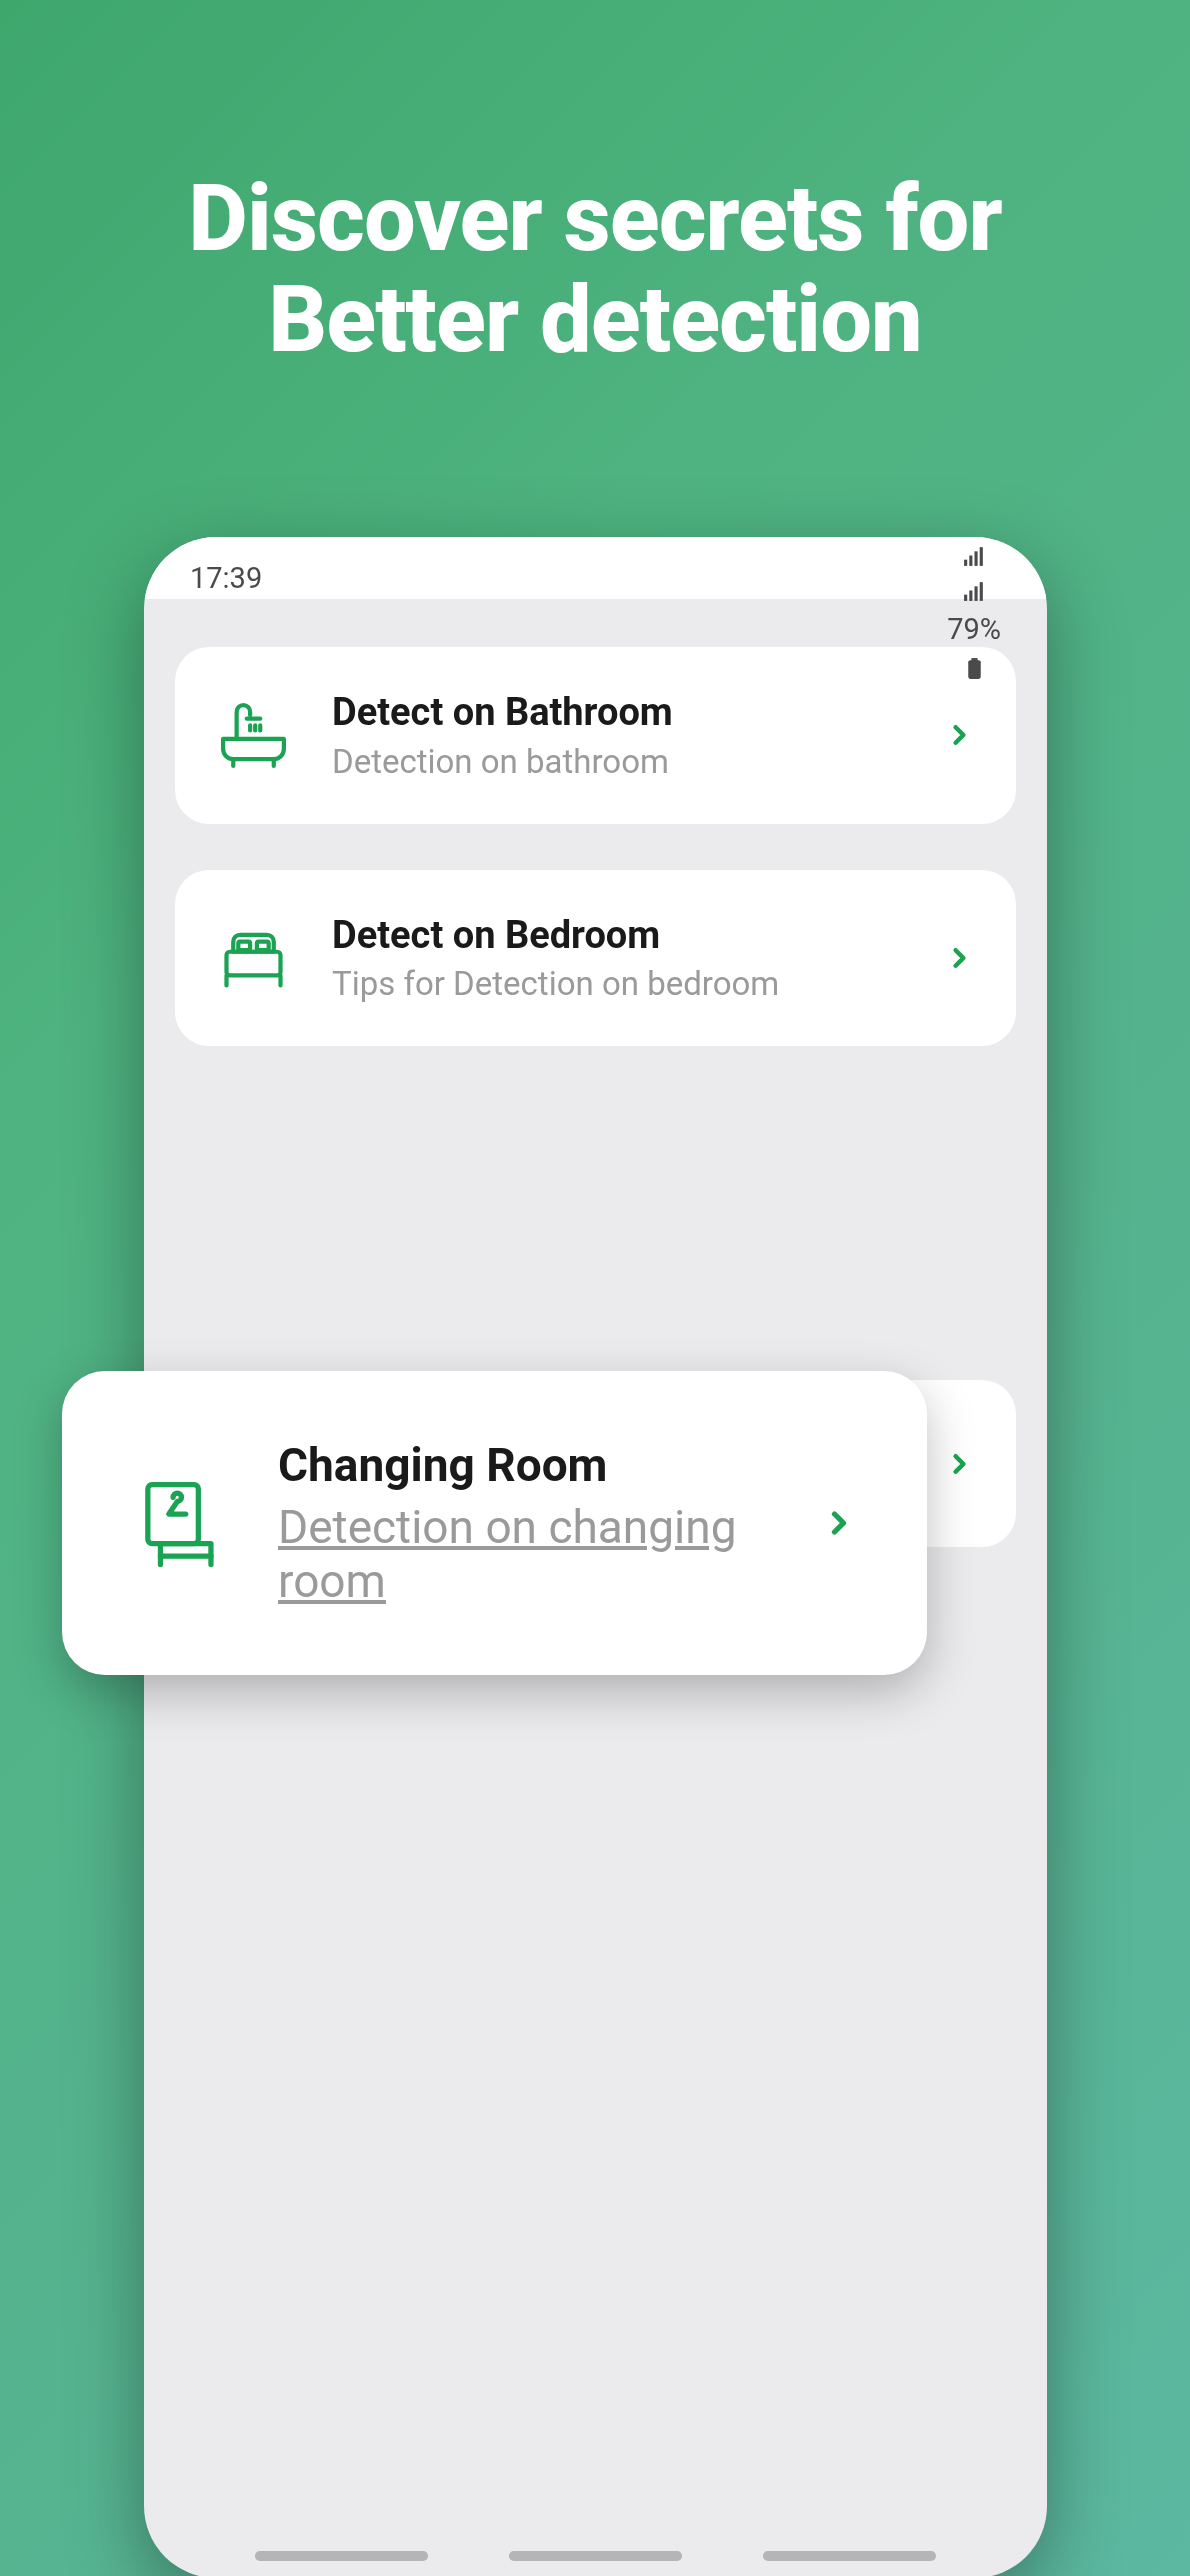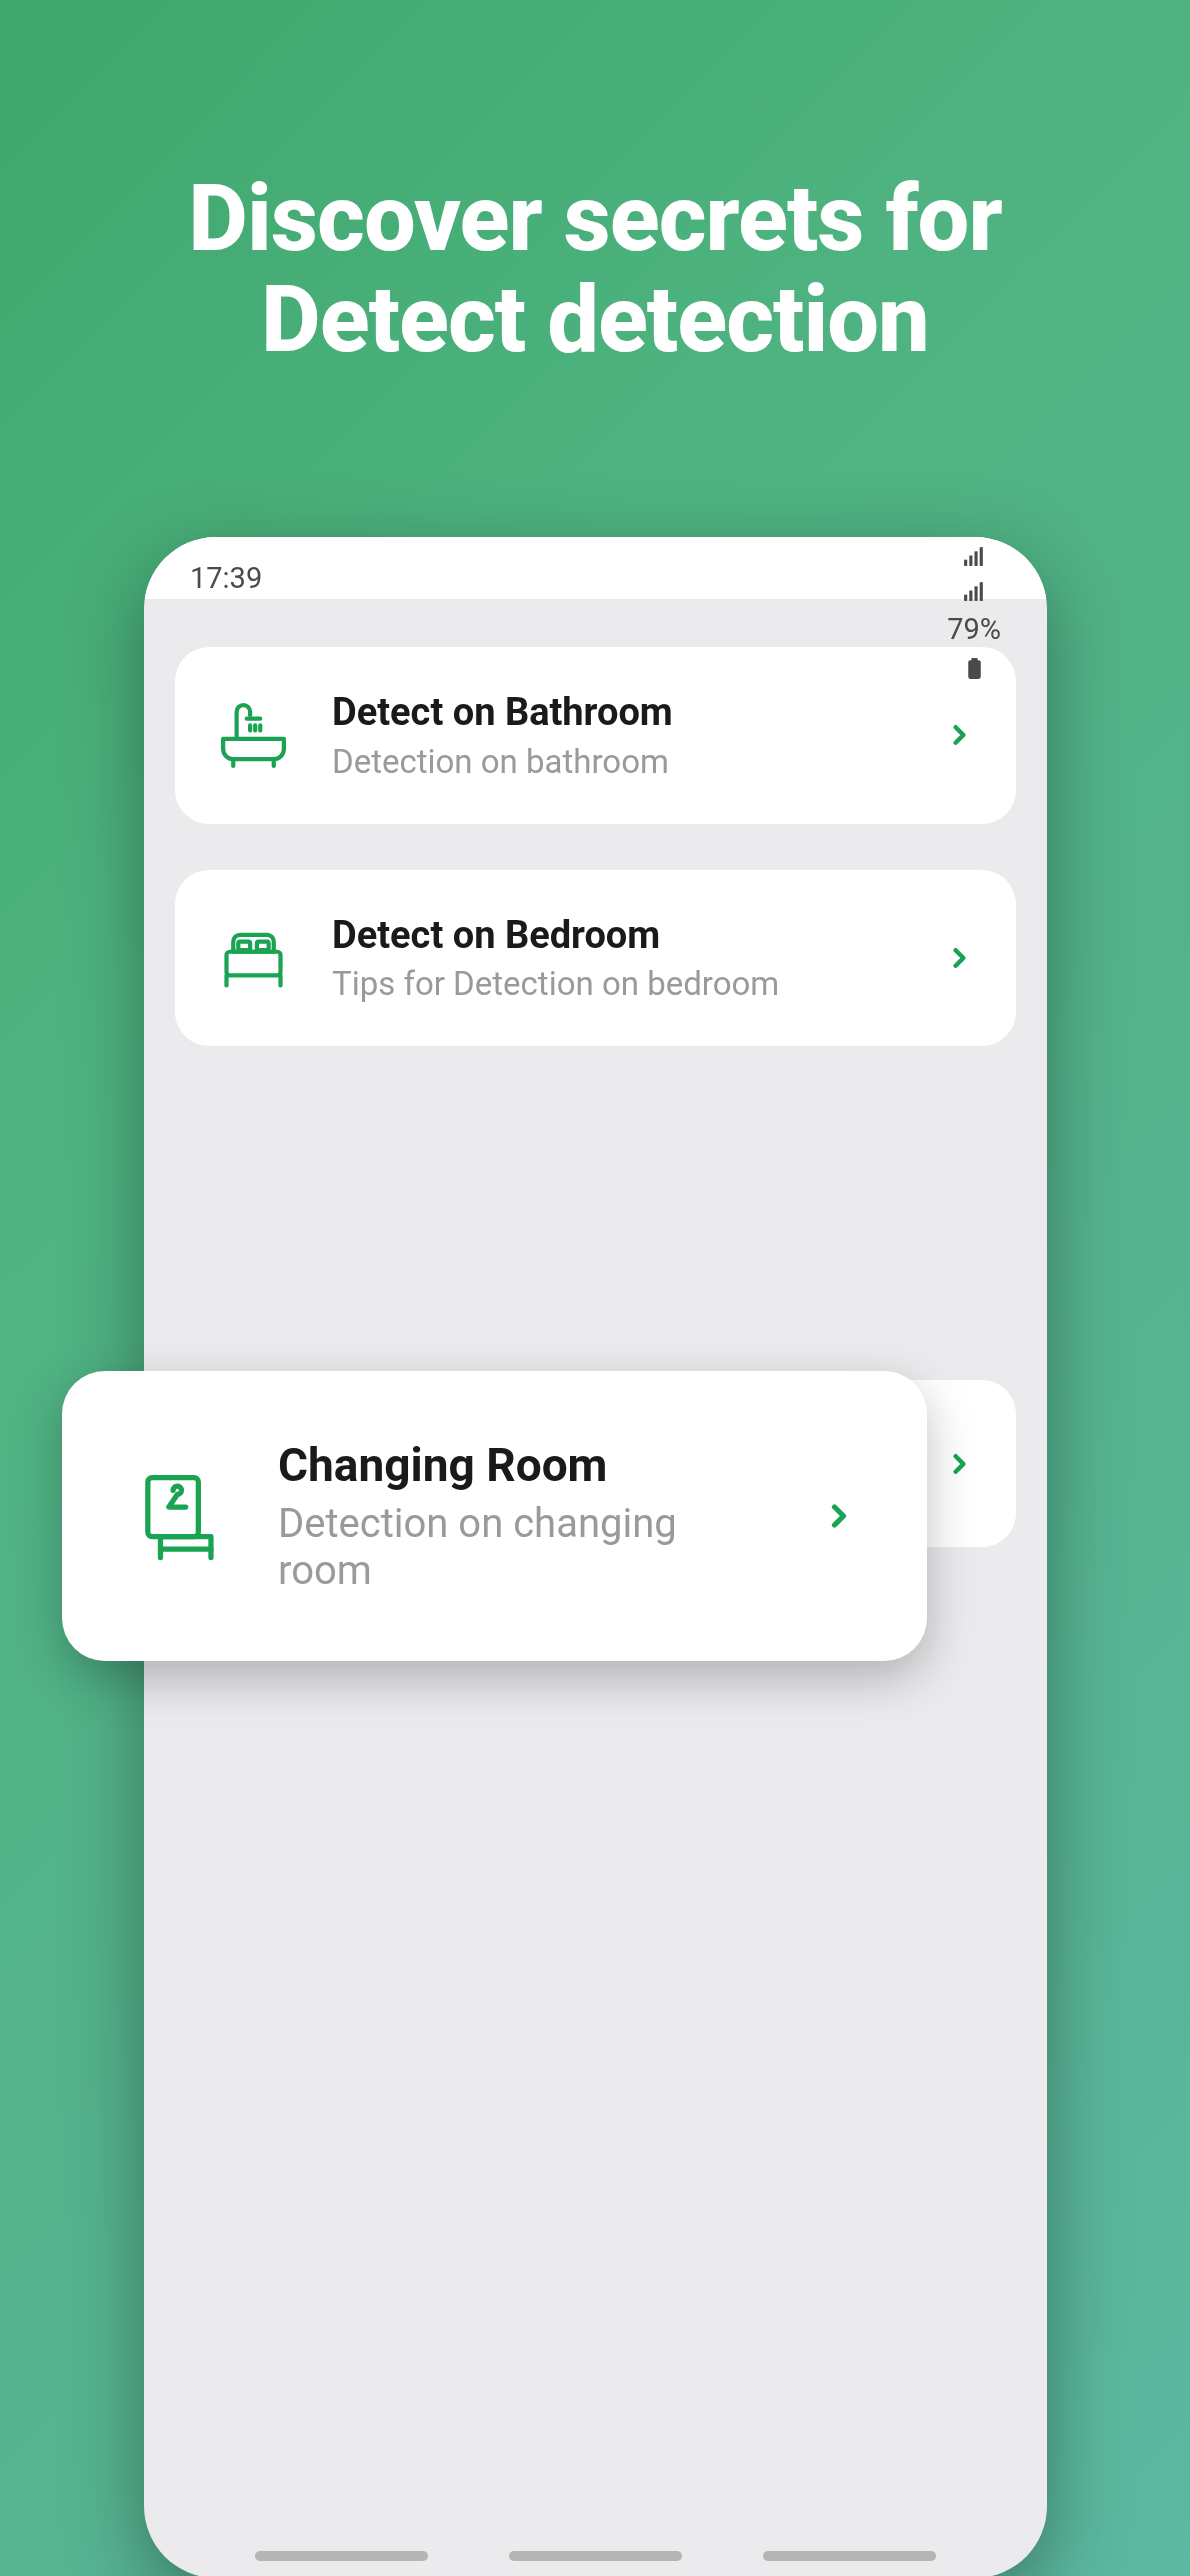--- a/index.html
+++ b/index.html
@@ -158,21 +158,22 @@
     .card-elevated .card-icon {
       width: 101px;
       height: 101px;
     }
     
     .card-elevated .card-title {
       font-size: 46px;
     }
     
     .card-elevated .card-subtitle {
-      font-size: 40px;
+      font-size: 46px;
+      text-decoration: underline;
     }
     
     .spacer {
       height: 288px;
     }
     
     .nav-bar {
       position: absolute;
       bottom: 17px;
       left: 0;
@@ -187,21 +188,21 @@
       height: 9.6px;
       background: #b5b5b5;
       border-radius: 4.8px;
     }
   </style>
 </head>
 <body>
 
 <div class="headline">
   <span>Discover secrets for</span><br>
-  <span>Detect detection</span>
+  <span>Better detection</span>
 </div>
 
 <div class="phone-frame">
 
   <div class="status-bar">
     <span>17:39</span>
     <div class="status-right">
       <svg viewBox="0 0 24 24" fill="#4a4a4a">
           <rect x="6" y="4" width="12" height="16" rx="2"></rect>
         </svg>

